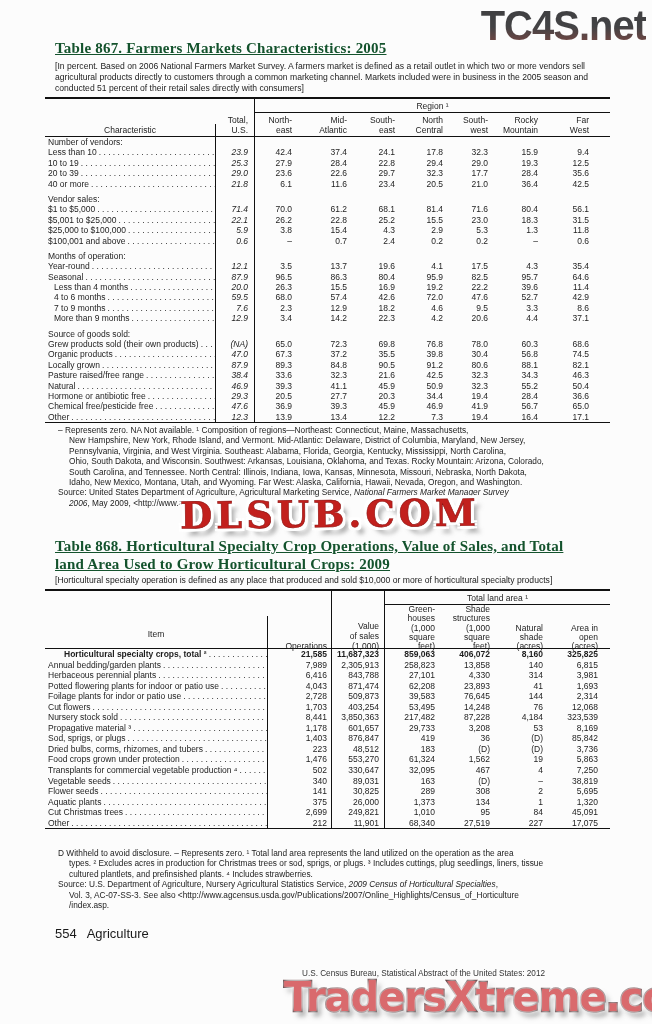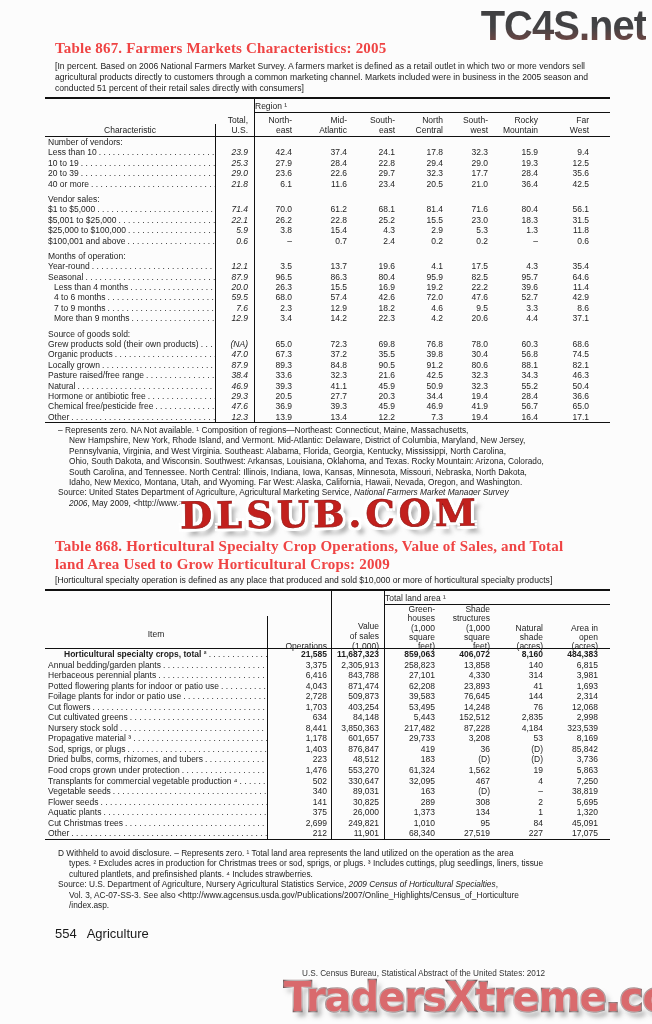--- a/index.html
+++ b/index.html
@@ -34,22 +34,22 @@
     position:absolute; left:284px; top:974px;
     font-family:"DejaVu Sans", sans-serif; font-weight:bold; font-size:40px; letter-spacing:-1px;
     color:#d96a6d; -webkit-text-stroke:2.4px #3c1113; paint-order:stroke fill;
     text-shadow: 0 0 5px #ffffff, 0 0 9px #ffffff, 4px 5px 5px rgba(70,70,70,0.5);
     z-index:40;
   }
 
   
   .t-title {
     position:absolute; left:55px;
-    font-family:"Liberation Serif", serif; font-weight:bold; font-size:15px; color:#ef4444;
-    letter-spacing:0.2px; line-height:18px;
+    font-family:"Liberation Serif", serif; font-weight:bold; font-size:15px; color:#14532d;
+    letter-spacing:0.2px; line-height:18px;text-decoration:underline;
   }
   #t867-title { top:39px; }
   #t868-title { top:537px; width:560px; }
   .t-note { position:absolute; left:55px; font-size:8.6px; line-height:11px; color:#222; }
   #t867-note { top:61px; width:552px; }
   #t868-note { top:575px; width:575px; white-space:nowrap; }
 
   
   .tbl { position:absolute; left:45px; width:565px; border-top:2px solid #111; font-size:8.5px; }
   .b1 { border-right:1px solid #111; }
@@ -61,21 +61,21 @@
   .ind2 { padding-left:19px; }
   .bold { font-weight:bold; }
 
   
   #t867 { top:97px; }
   .t867-cols { display:grid; grid-template-columns:171px 39px 42px 55px 48px 48px 45px 50px 67px; }
   .t867-hdr { display:grid; grid-template-columns:171px 39px 355px; height:38px; border-bottom:1.5px solid #111; }
   .h-corner { display:flex; align-items:center; justify-content:center;margin-top:25px; }
   .h-total { display:flex; align-items:flex-end; justify-content:flex-end; text-align:right; padding:0 6px 1px 0; }
   .h-group-wrap { display:flex; flex-direction:column; }
-  .h-group { height:14px; text-align:left; border-bottom:1px solid #111; padding-top:2px; }
+  .h-group { height:14px; text-align:center; border-bottom:1px solid #111; padding-top:2px; }
   .h-cols { flex:1 1 auto; display:grid; }
   #t867-region-cols { grid-template-columns:42px 55px 48px 48px 45px 50px 67px; }
   .h-col { display:flex; align-items:flex-end; justify-content:flex-end; text-align:right; padding:0 5px 1px 0; }
   #t867-region-cols .h-col:last-child { padding-right:21px; }
   .t867-row { height:10.4px; line-height:10.4px; }
   .t867-row.gap { height:5px; }
   .t867-row .v { text-align:right; padding-right:5px; }
   .t867-row .v.tot { padding-right:6px;font-style:italic; }
   .t867-row .v.last { padding-right:21px; }
   #t867-body { border-bottom:1.5px solid #111; }
@@ -597,28 +597,28 @@
         <div class="t868-row t868-cols">
           <div class="lbl b1 ind2">
             <span class="bold">Horticultural specialty crops, total ²</span>
             <div class="dots"></div>
           </div>
           <div class="v bold c1 b1">21,585</div>
           <div class="v bold b1">11,687,323</div>
           <div class="v bold">859,063</div>
           <div class="v bold">406,072</div>
           <div class="v bold">8,160</div>
-          <div class="v bold last">484,383</div>
+          <div class="v bold last">325,825</div>
         </div>
         <div class="t868-row t868-cols">
           <div class="lbl b1">
             <span>Annual bedding/garden plants</span>
             <div class="dots"></div>
           </div>
-          <div class="v c1 b1">3,375</div>
+          <div class="v c1 b1">7,989</div>
           <div class="v b1">2,305,913</div>
           <div class="v">258,823</div>
           <div class="v">13,858</div>
           <div class="v">140</div>
           <div class="v last">6,815</div>
         </div>
         <div class="t868-row t868-cols">
           <div class="lbl b1">
             <span>Herbaceous perennial plants</span>
             <div class="dots"></div>
@@ -658,32 +658,20 @@
           <div class="lbl b1">
             <span>Cut flowers</span>
             <div class="dots"></div>
           </div>
           <div class="v c1 b1">1,703</div>
           <div class="v b1">403,254</div>
           <div class="v">53,495</div>
           <div class="v">14,248</div>
           <div class="v">76</div>
           <div class="v last">12,068</div>
-        </div>
-        <div class="t868-row t868-cols">
-          <div class="lbl b1">
-            <span>Cut cultivated greens</span>
-            <div class="dots"></div>
-          </div>
-          <div class="v c1 b1">634</div>
-          <div class="v b1">84,148</div>
-          <div class="v">5,443</div>
-          <div class="v">152,512</div>
-          <div class="v">2,835</div>
-          <div class="v last">2,998</div>
         </div>
         <div class="t868-row t868-cols">
           <div class="lbl b1">
             <span>Nursery stock sold</span>
             <div class="dots"></div>
           </div>
           <div class="v c1 b1">8,441</div>
           <div class="v b1">3,850,363</div>
           <div class="v">217,482</div>
           <div class="v">87,228</div>

